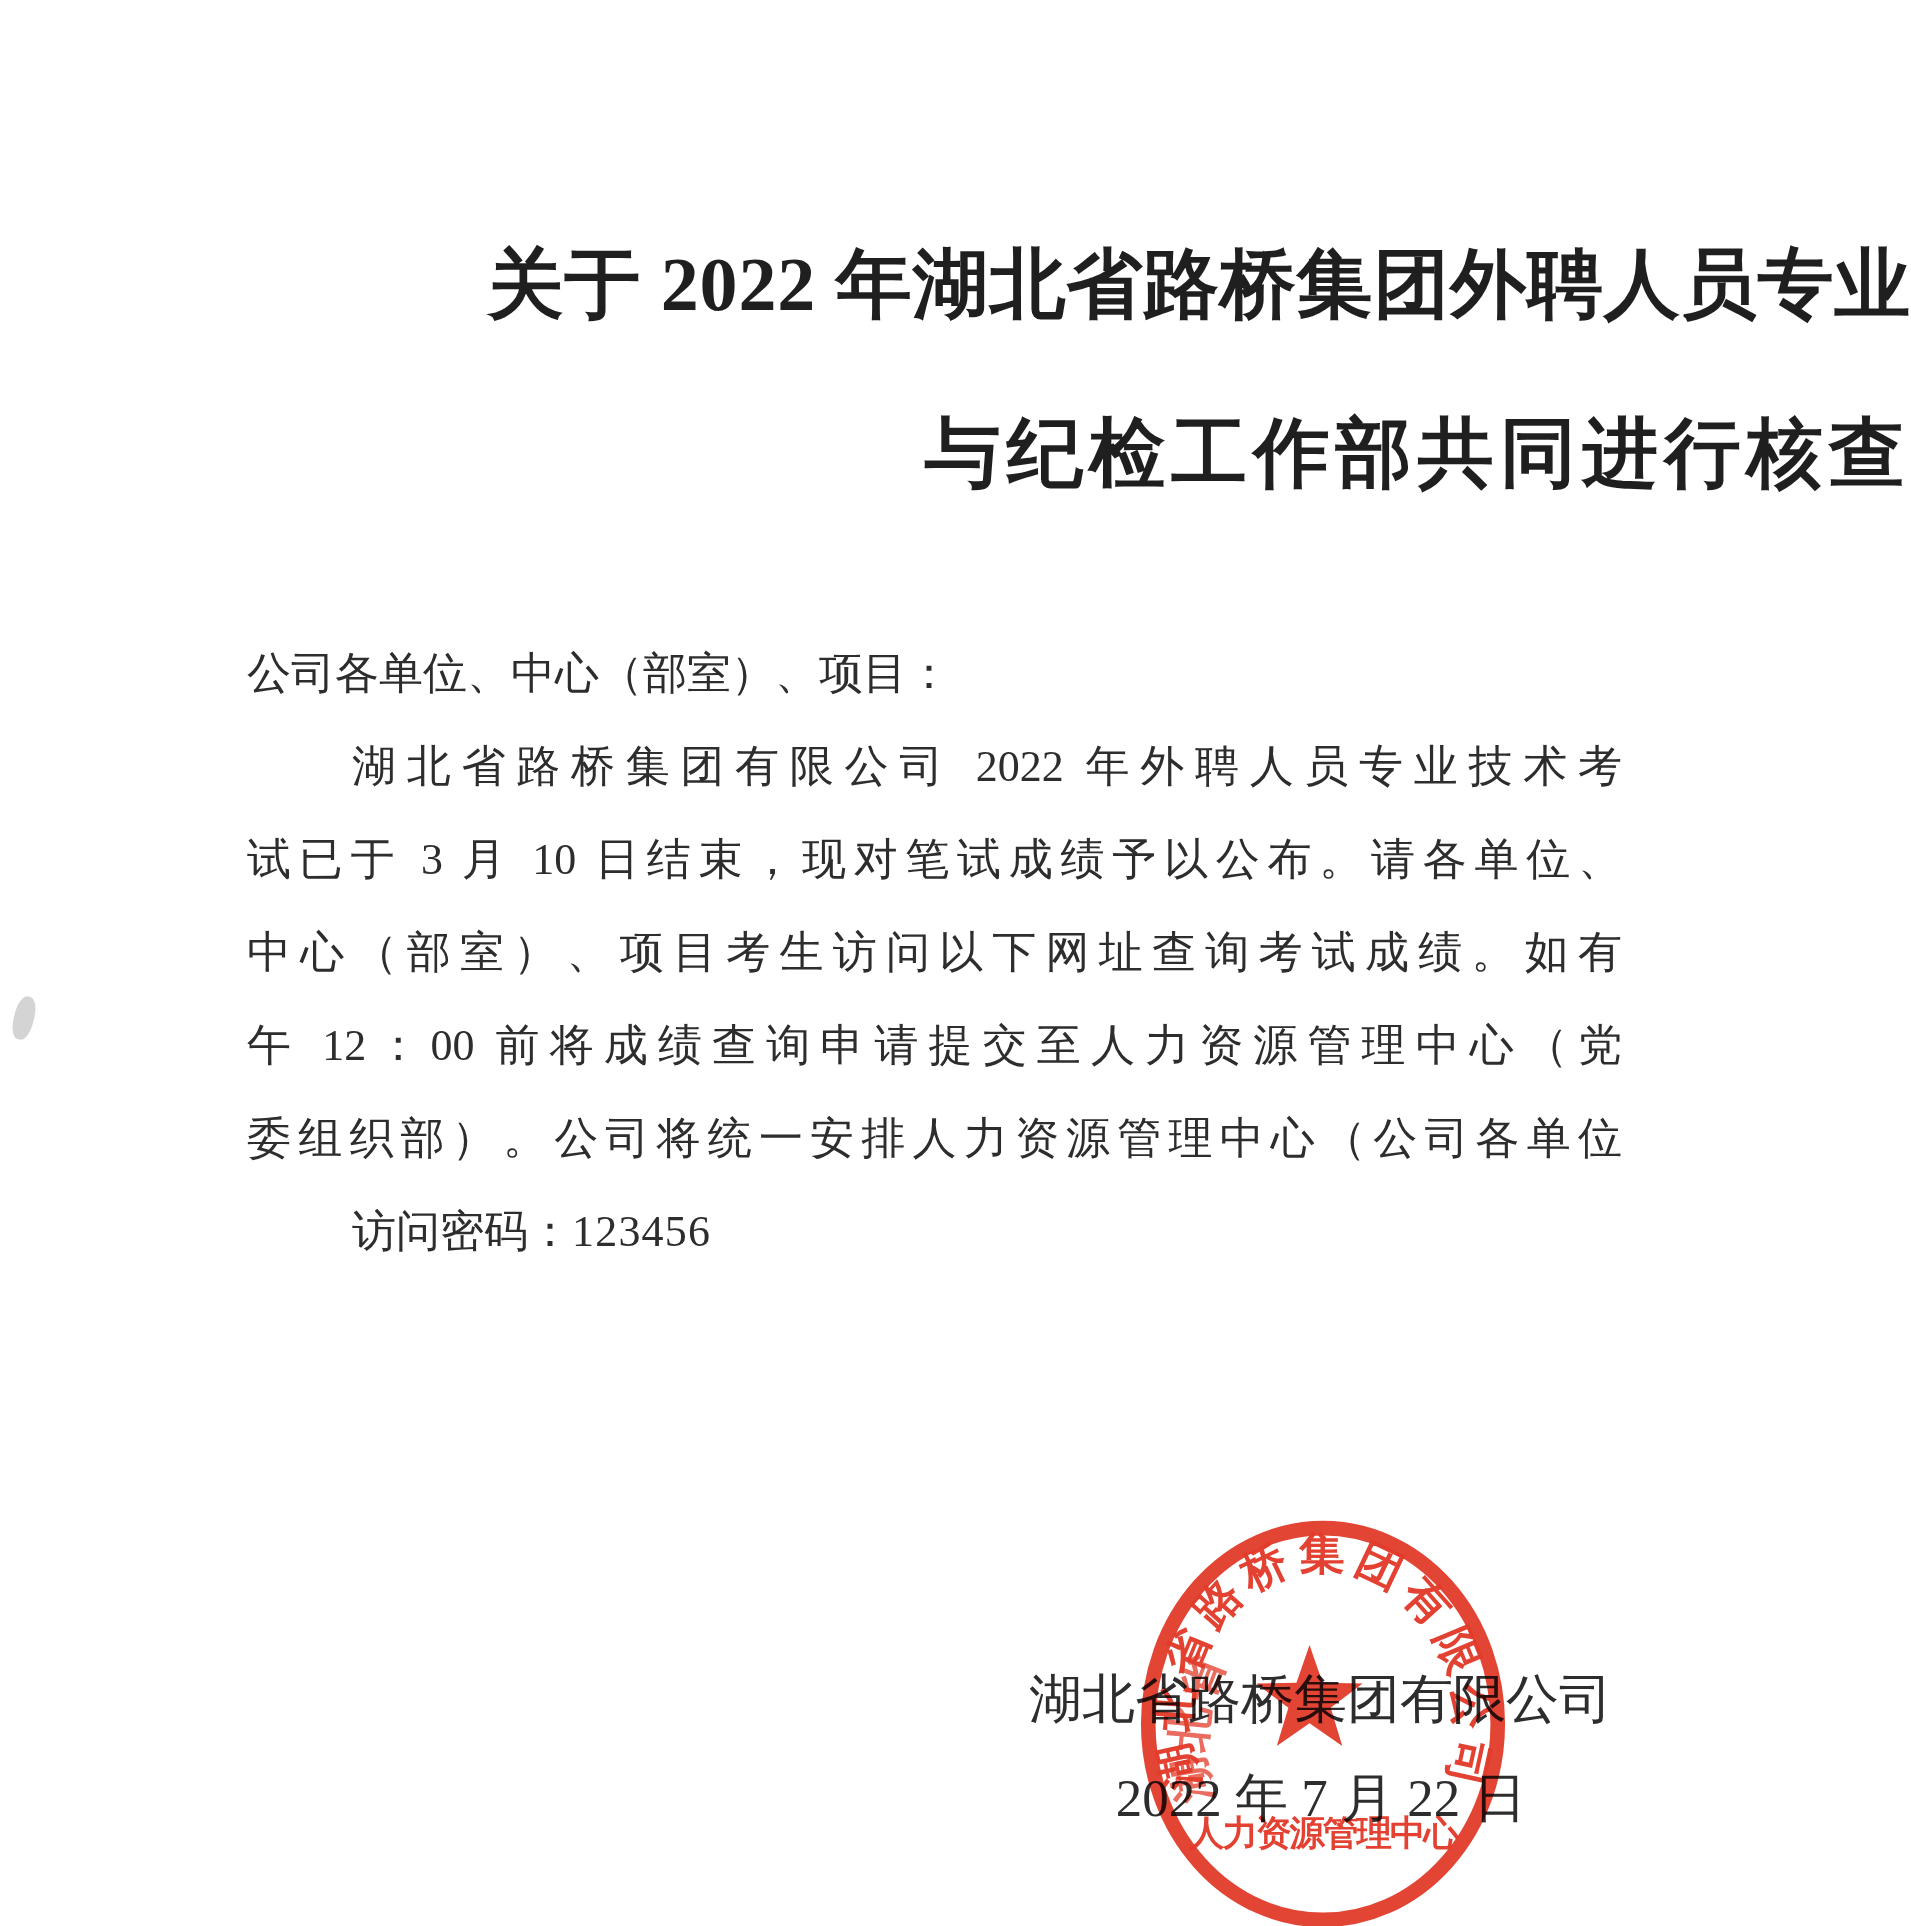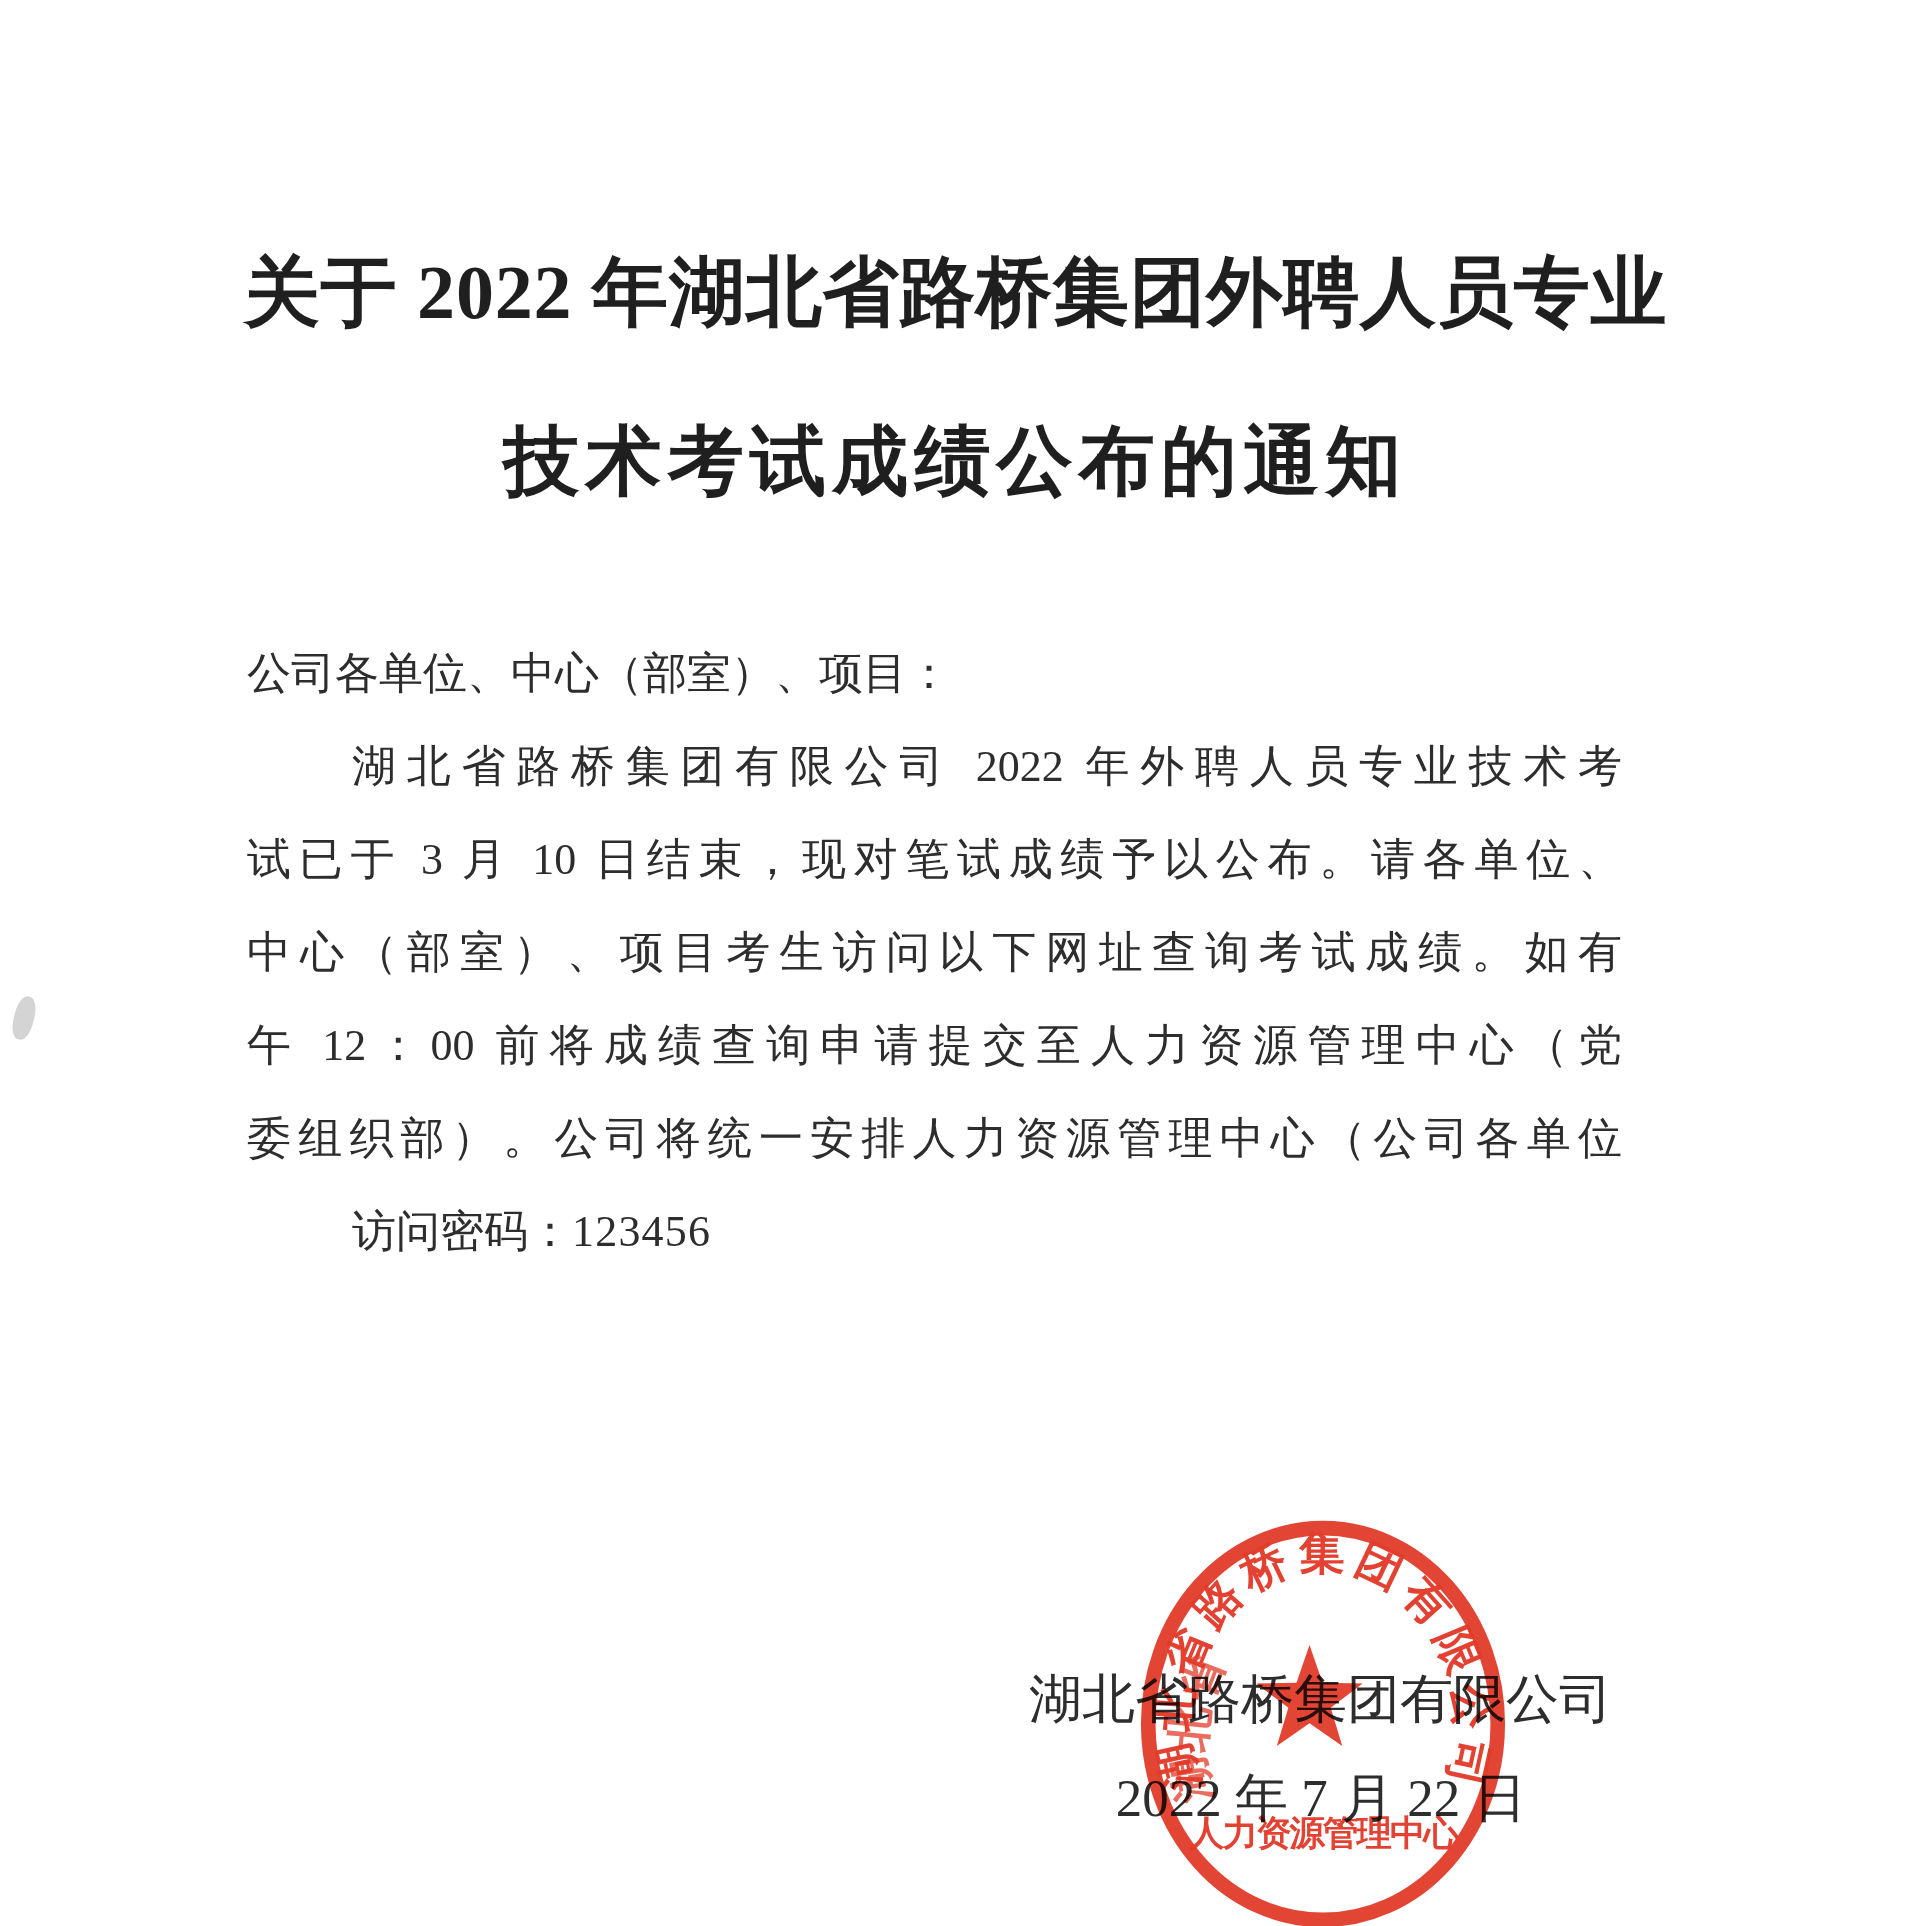--- a/index.html
+++ b/index.html
@@ -10,22 +10,22 @@
     background: #ffffff;
     overflow: hidden;
     font-family: "Liberation Serif", "DejaVu Serif", serif;
     color: #2d2d2d;
   }
 
   
   .doc-title {
     position: absolute;
     left: 0; right: 0;
-    top: 208px;
-    text-align: center;
+    top: 200px;
+    text-align: right;
     font-size: 76px;
     font-weight: 700;
     line-height: 169px;
     color: #1f1f1f;
     letter-spacing: 0.8px;
     white-space: nowrap;
   }
   .doc-title .t2 { letter-spacing: 6.2px; }
 
   
@@ -90,21 +90,21 @@
     opacity: 0.75;
   }
 </style>
 </head>
 <body>
 
 <div class="page">
 
   <div class="doc-title">
     <div class="t1">关于 2022 年湖北省路桥集团外聘人员专业</div>
-    <div class="t2">技术考试成绩公布的通知</div>
+    <div class="t2">与纪检工作部共同进行核查</div>
   </div>
 
   <div class="doc-body">
     <div class="bline">公司各单位、中心（部室）、项目：</div>
     <div class="bline j ind">湖北省路桥集团有限公司 2022 年外聘人员专业技术考</div>
     <div class="bline j">试已于 3 月 10 日结束，现对笔试成绩予以公布。请各单位、</div>
     <div class="bline j">中心（部室）、项目考生访问以下网址查询考试成绩。如有</div>
     <div class="bline j">午 12：00 前将成绩查询申请提交至人力资源管理中心（党</div>
     <div class="bline j">委组织部）。公司将统一安排人力资源管理中心（公司各单位</div>
     <div class="bline ind">

